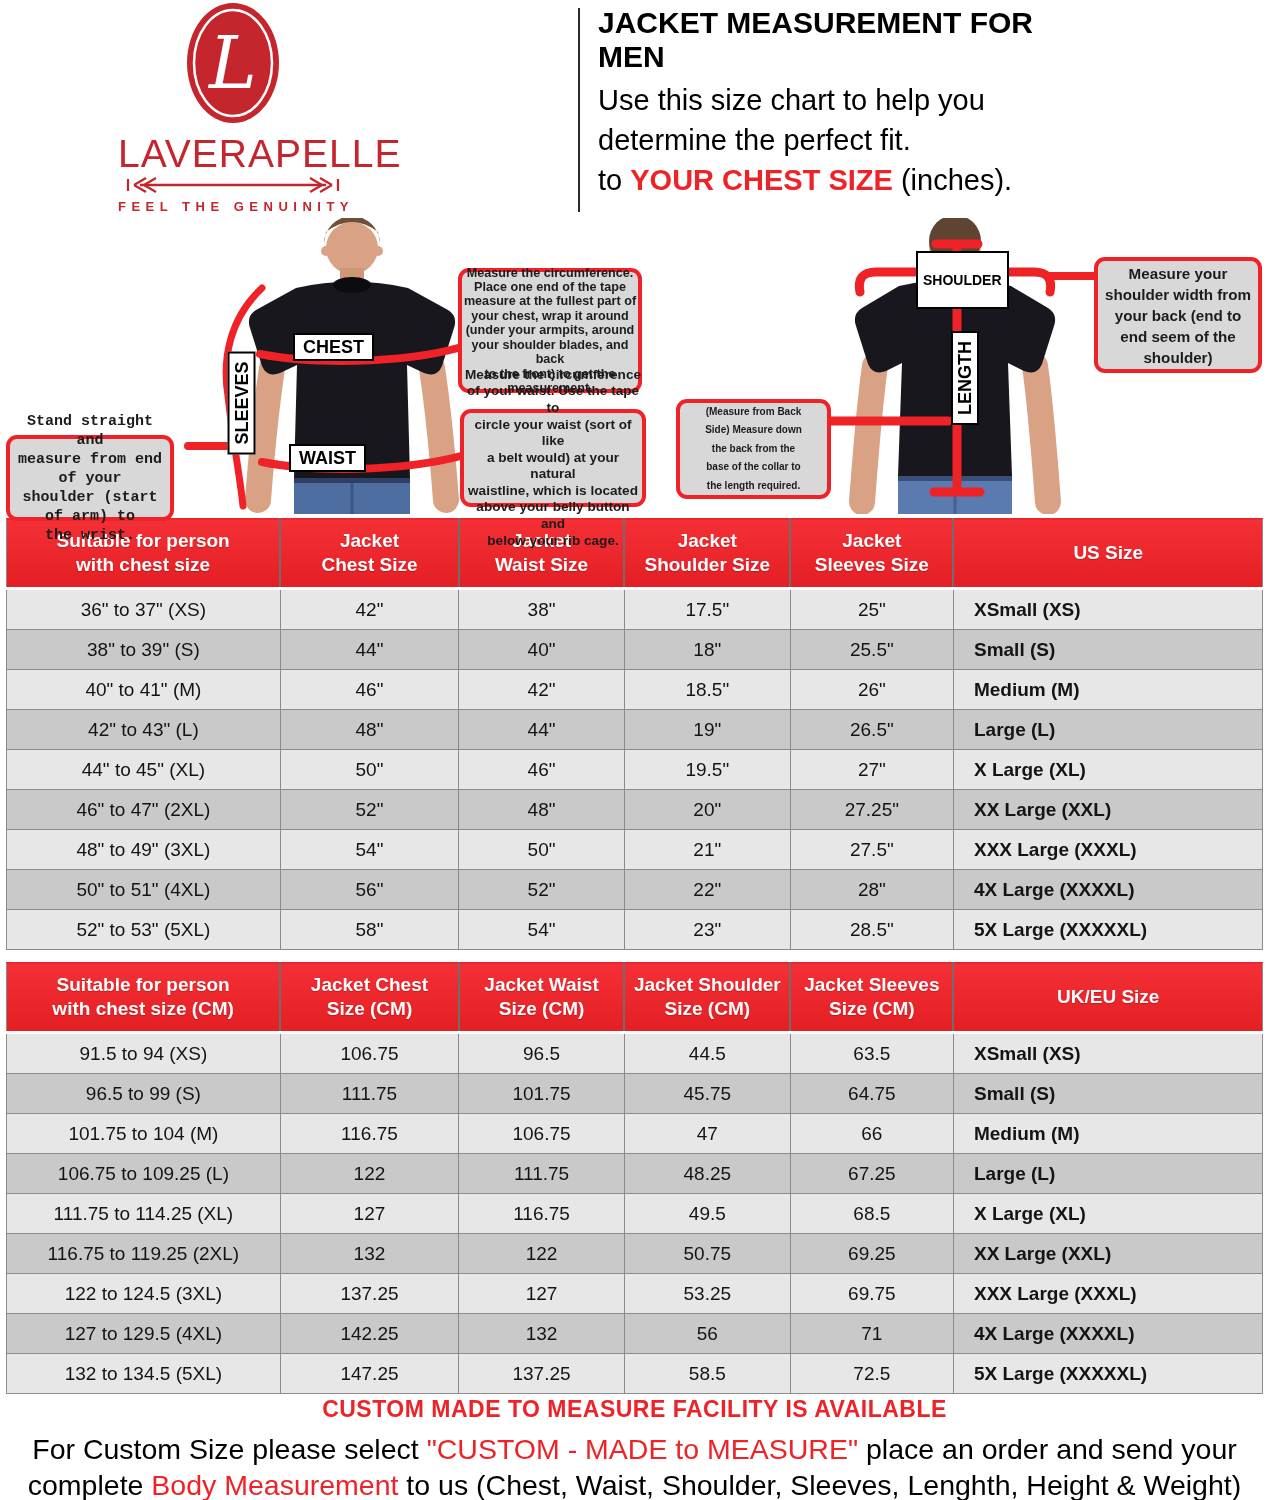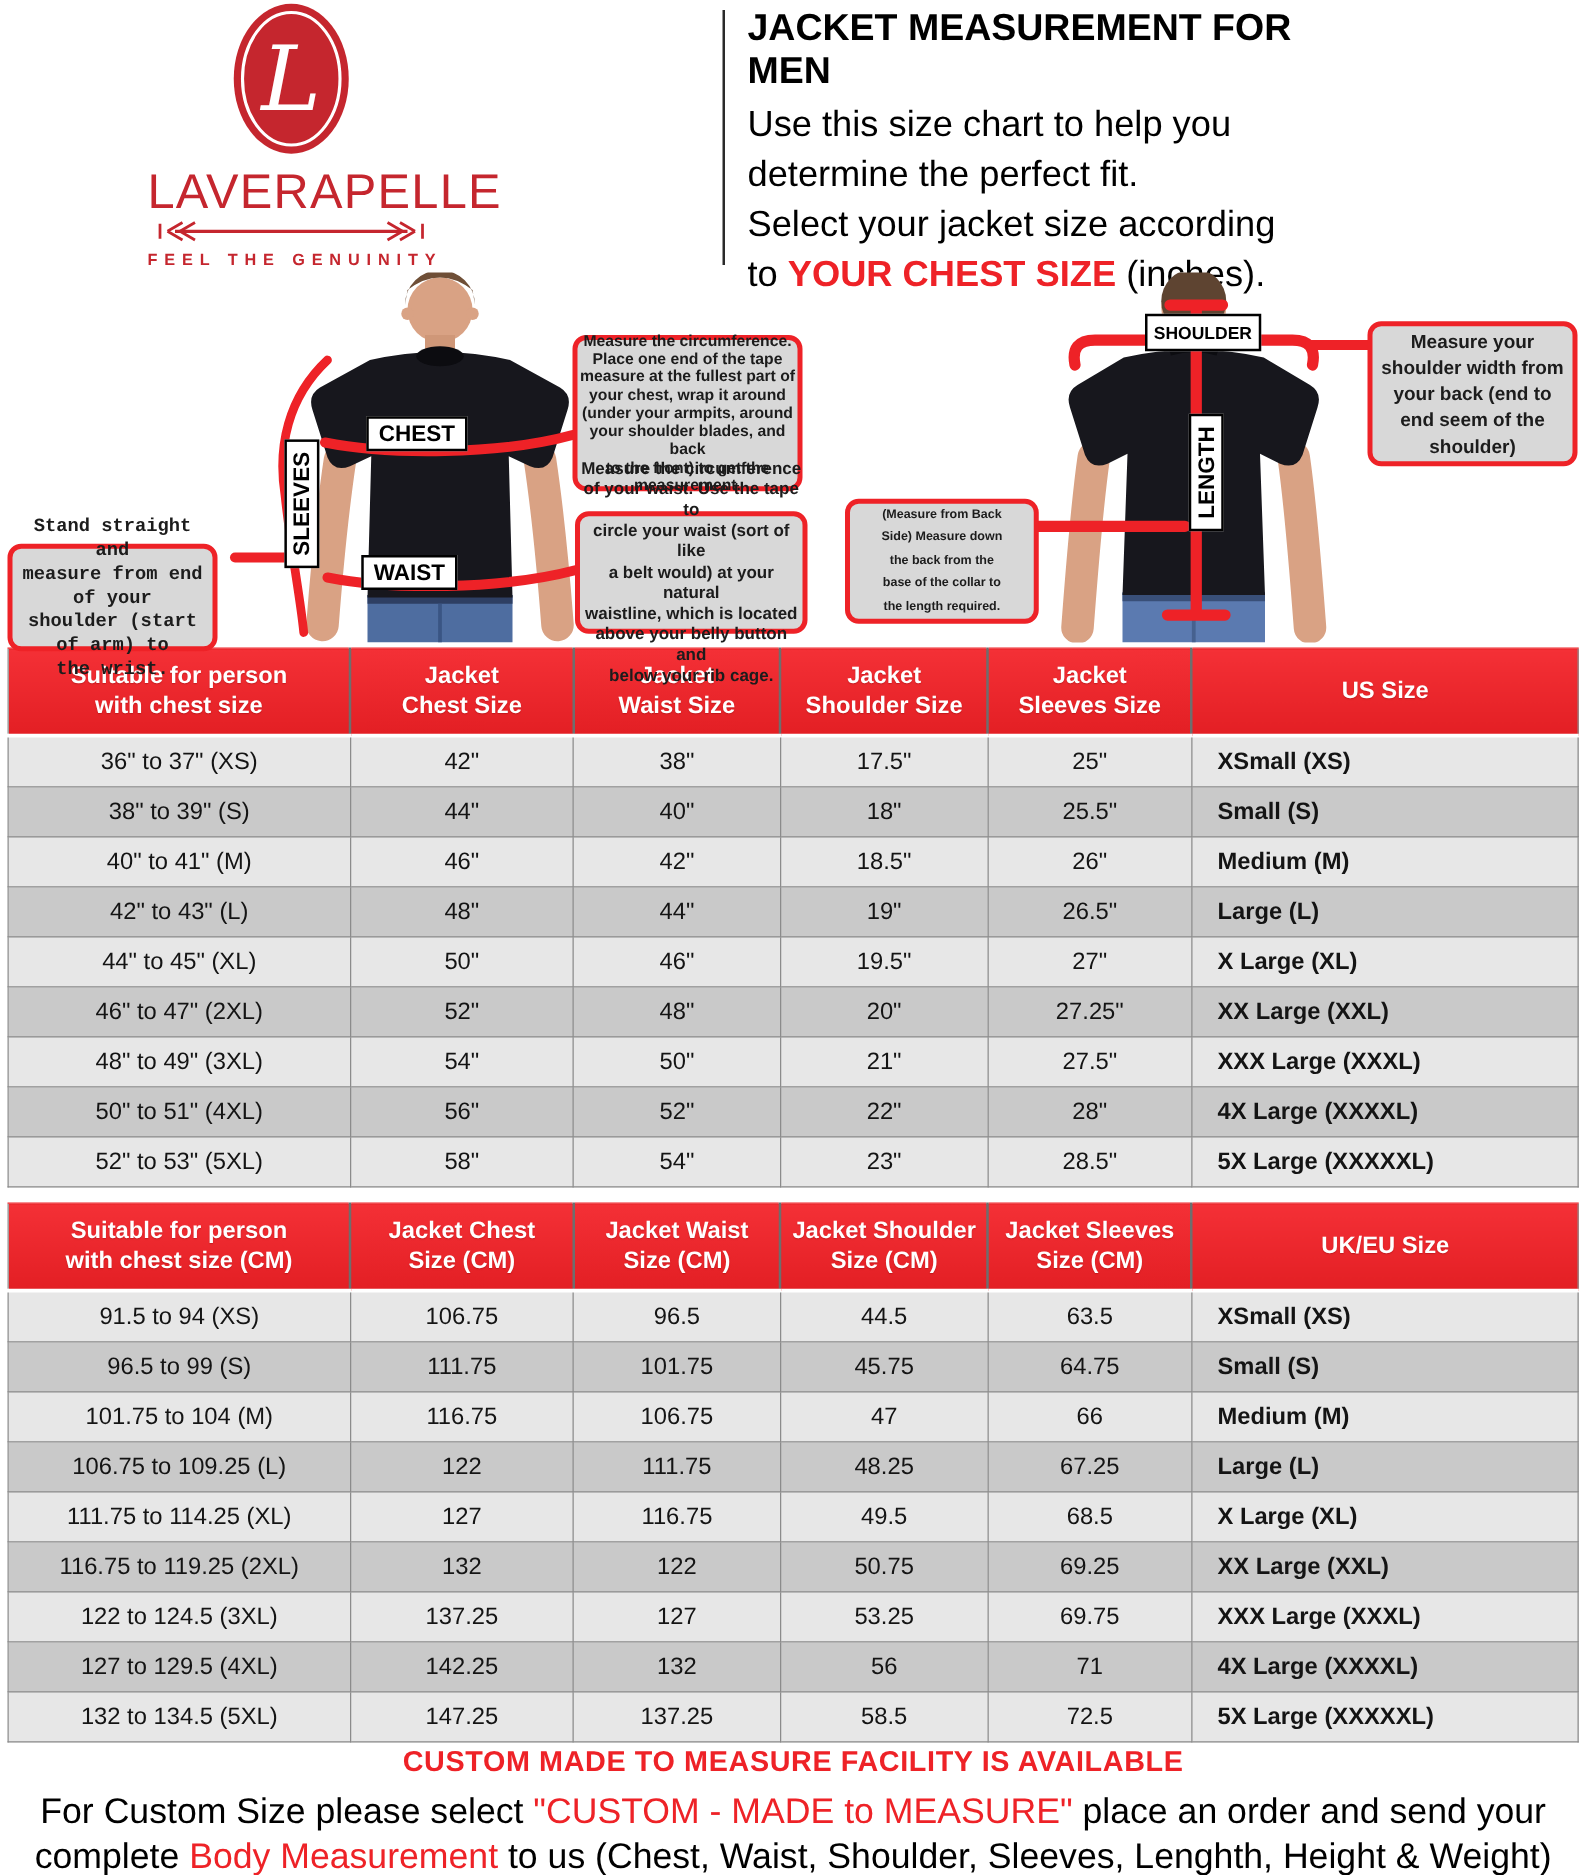--- a/index.html
+++ b/index.html
@@ -14,21 +14,21 @@
   .top-divider{position:absolute;left:578px;top:8px;width:2px;height:204px;background:#2a2a2a;}
   .title-block{position:absolute;left:598px;top:6px;width:505px;text-align:left;}
   .title-block h1{font-size:30px;font-weight:700;margin:0 0 6px 0;color:#000;}
   .title-line{font-size:29px;line-height:40px;color:#000;}
   .chest-highlight{color:var(--accent);font-weight:700;}
 
   
   .diagram-art{position:absolute;left:0;top:218px;width:1269px;height:296px;}
   .measure-label{position:absolute;z-index:5;background:#fff;border:2px solid #000;color:#000;
                  font-weight:700;font-size:18px;line-height:22px;padding:1px 8px;white-space:nowrap;}
-  .measure-label.small{font-size:14px;padding:2px 5px;}
+  .measure-label.small{font-size:14px;padding:16px 5px;}
   .vlabel{transform:rotate(-90deg);transform-origin:center;}
   .callout{position:absolute;z-index:4;background:var(--callout-bg);border:4px solid var(--accent);
            border-radius:11px;box-sizing:border-box;display:flex;align-items:center;justify-content:center;
            text-align:center;font-weight:700;color:#1c1c1c;white-space:pre-line;margin-top:31px;}
   .callout.sleeves{left:6px;top:404px;width:168px;height:86px;font-size:15px;line-height:19px;font-family:Liberation Mono, monospace;}
   .callout.chest{left:458px;top:237px;width:184px;height:125px;font-size:12.6px;line-height:14.4px;}
   .callout.waist{left:460px;top:378px;width:186px;height:98px;font-size:13.6px;line-height:16.6px;}
   .callout.length{left:676px;top:368px;width:155px;height:100px;font-size:10px;line-height:18.4px;}
   .callout.shoulder{left:1094px;top:226px;width:168px;height:116px;font-size:15.2px;line-height:21px;}
 
@@ -77,21 +77,20 @@
     </svg>
     <div class="brand-tagline">FEEL THE GENUINITY</div>
   </div>
 
   <div class="top-divider"></div>
 
   <div class="title-block">
     <h1>JACKET MEASUREMENT FOR MEN</h1>
     <div class="title-line">Use this size chart to help you</div>
     <div class="title-line">determine the perfect fit.</div>
-    <div class="title-line">Select your jacket size according</div>
     <div class="title-line"><span>to </span><span class="chest-highlight">YOUR CHEST SIZE</span><span> (inches).</span></div>
   </div>
 
   <svg class="diagram-art" viewBox="0 0 1269 296">
 
     <g>
       <circle cx="352" cy="30" r="26" fill="var(--skin)"></circle>
       <path d="M324,26 A28,28 0 0 1 380,26 L378,14 Q352,-6 326,14 Z" fill="#6f4f37"></path>
       <circle cx="326" cy="33" r="5" fill="var(--skin)"></circle>
       <circle cx="378" cy="33" r="5" fill="var(--skin)"></circle>

